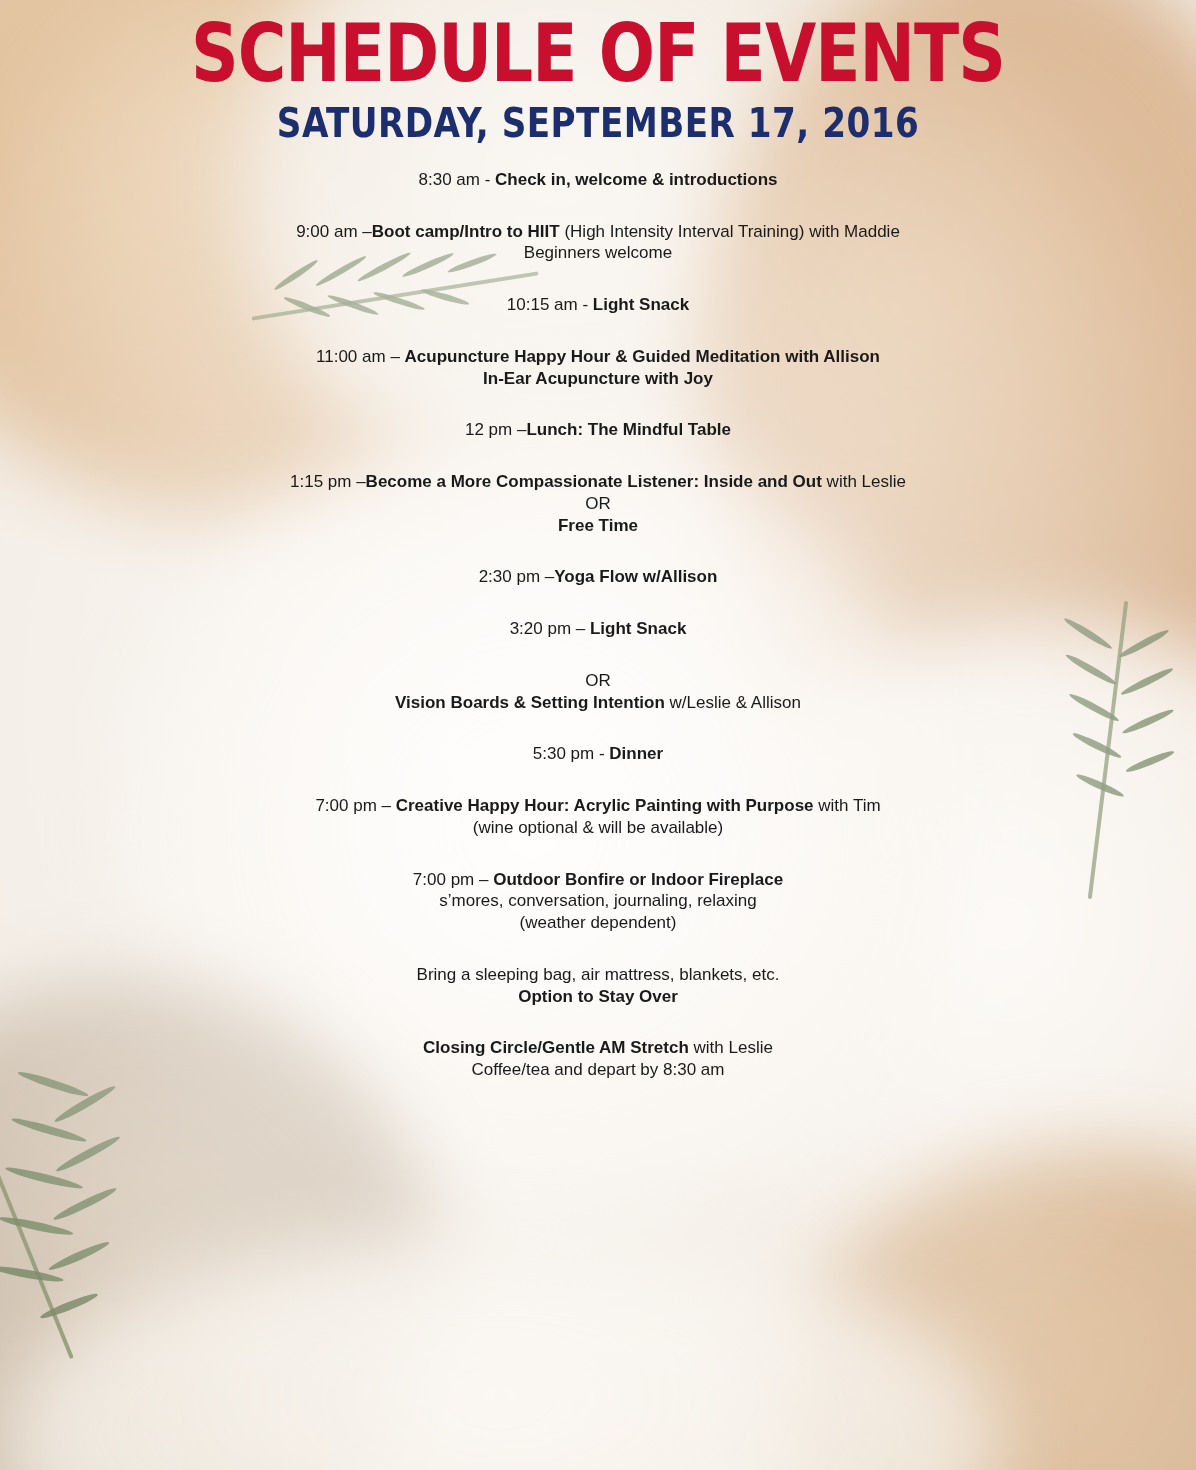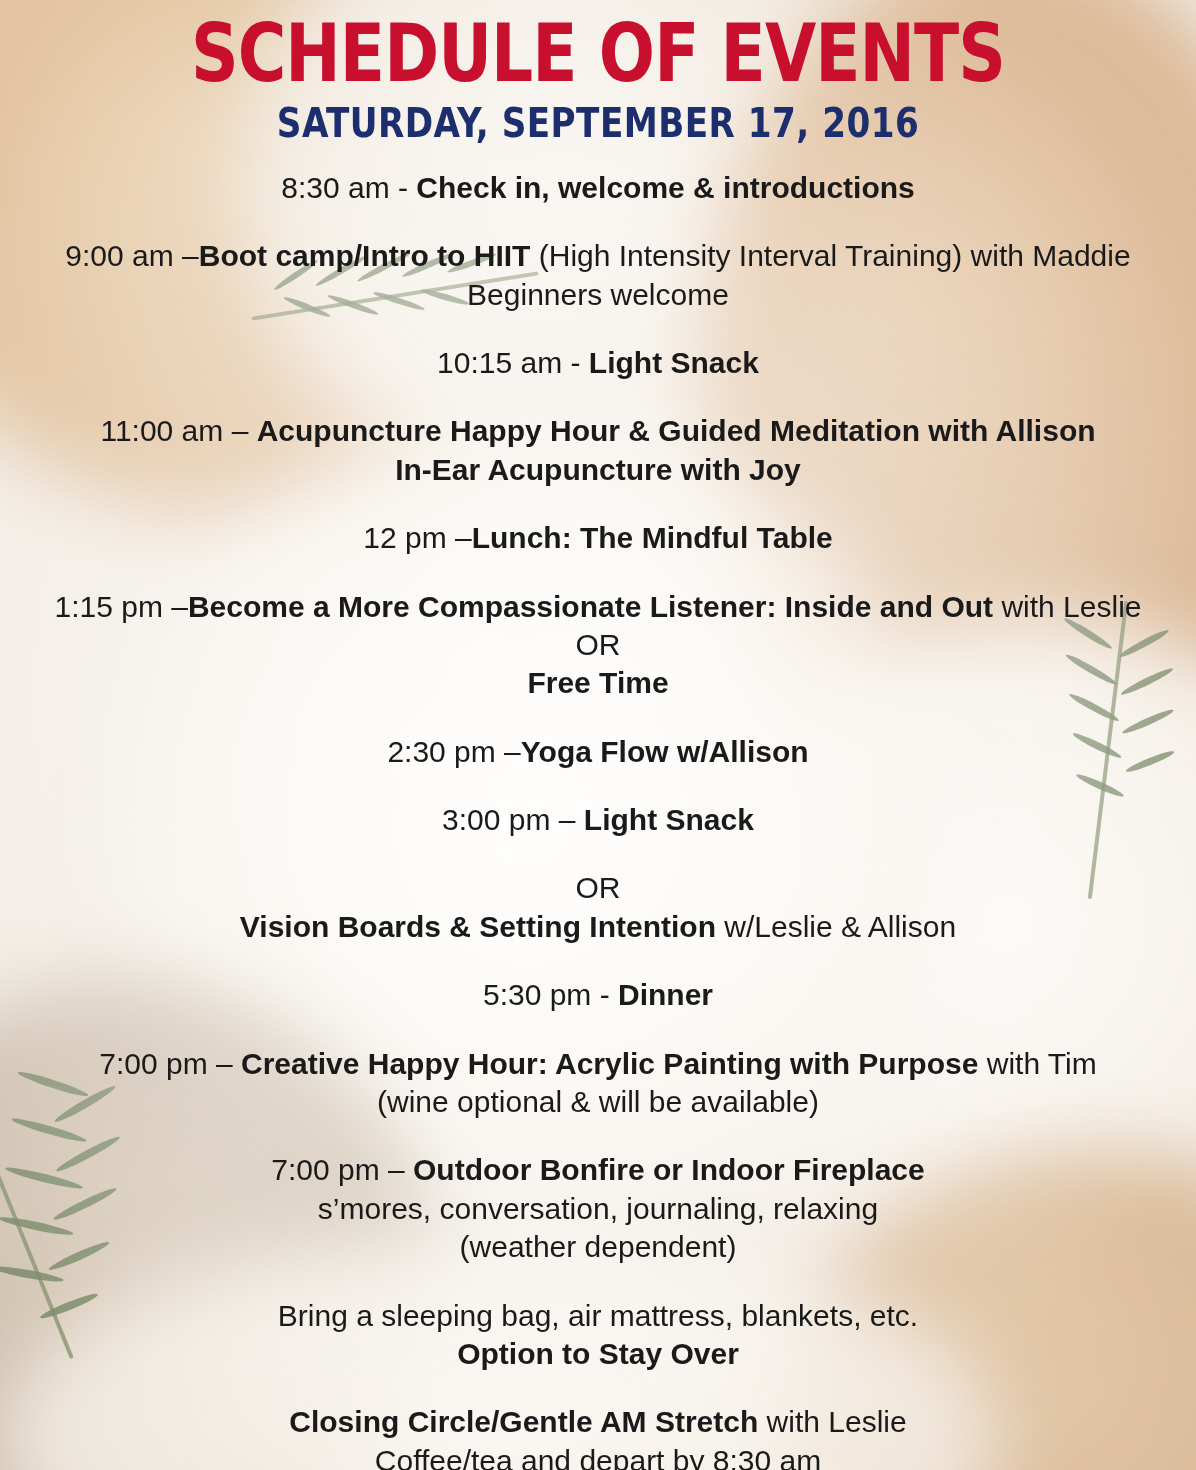--- a/index.html
+++ b/index.html
@@ -117,21 +117,21 @@
     letter-spacing: .5px;
     color: #1c2e6e;
     transform: scaleX(.95);
   }
   #schedule {
     margin: 26px auto 0 auto;
     width: 1120px;
   }
   .event {
     margin: 0 0 30px 0;
-    font-size: 30px;
+    font-size: 17px;
     line-height: 1.28;
     color: #1a1a1a;
   }
   .event .line { display: block; }
   .event b { font-weight: 700; }
 </style>
 </head>
 <body>
 
 <div id="bg">
@@ -211,21 +211,21 @@
       </p>
       <p class="event">
         <span class="line"><span>1:15 pm –</span><b>Become a More Compassionate Listener: Inside and Out</b><span> with Leslie</span></span>
         <span class="line"><span>OR</span></span>
         <span class="line"><b>Free Time</b></span>
       </p>
       <p class="event">
         <span class="line"><span>2:30 pm –</span><b>Yoga Flow w/Allison</b></span>
       </p>
       <p class="event">
-        <span class="line"><span>3:00 pm – </span><b>Light Snack</b></span>
+        <span class="line"><span>3:20 pm – </span><b>Light Snack</b></span>
       </p>
       <p class="event">
         <span class="line"><span>OR</span></span>
         <span class="line"><b>Vision Boards &amp; Setting Intention</b><span> w/Leslie &amp; Allison</span></span>
       </p>
       <p class="event">
         <span class="line"><span>5:30 pm - </span><b>Dinner</b></span>
       </p>
       <p class="event">
         <span class="line"><span>7:00 pm – </span><b>Creative Happy Hour: Acrylic Painting with Purpose</b><span> with Tim</span></span>

